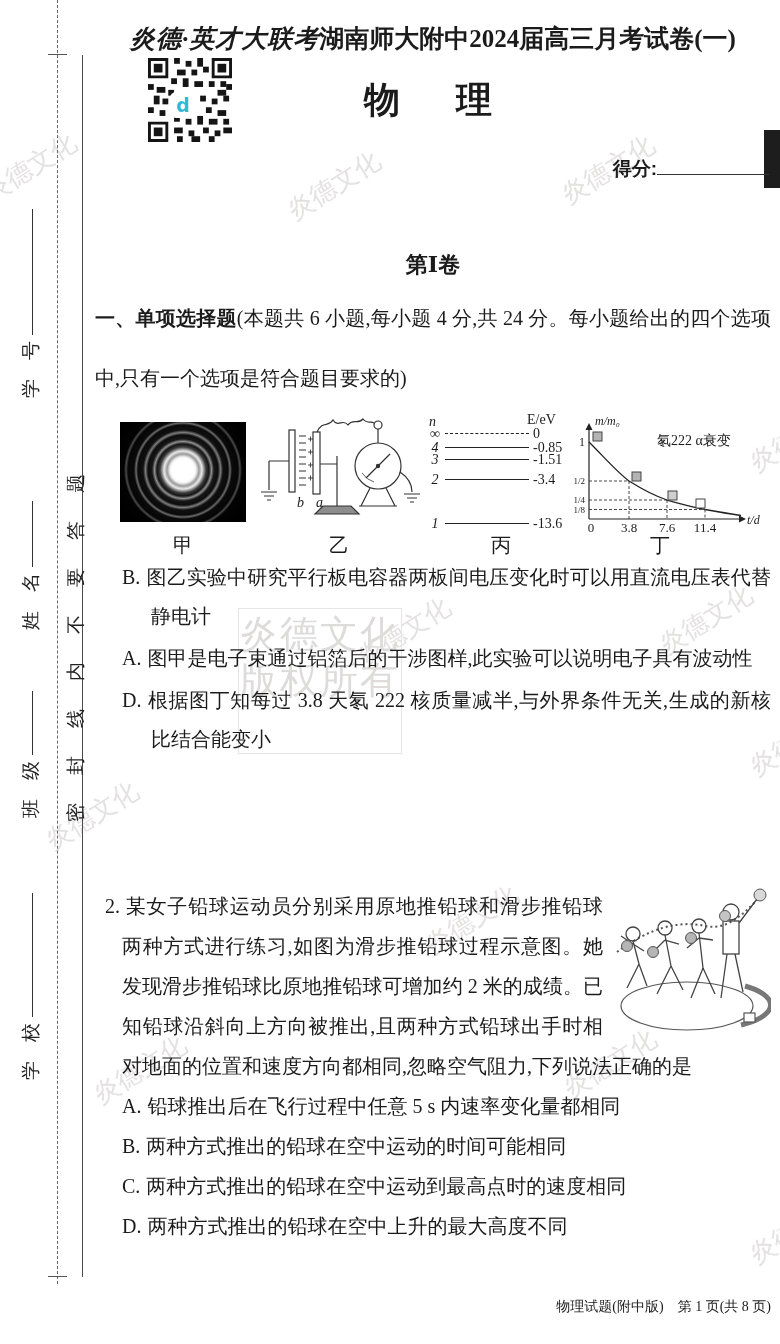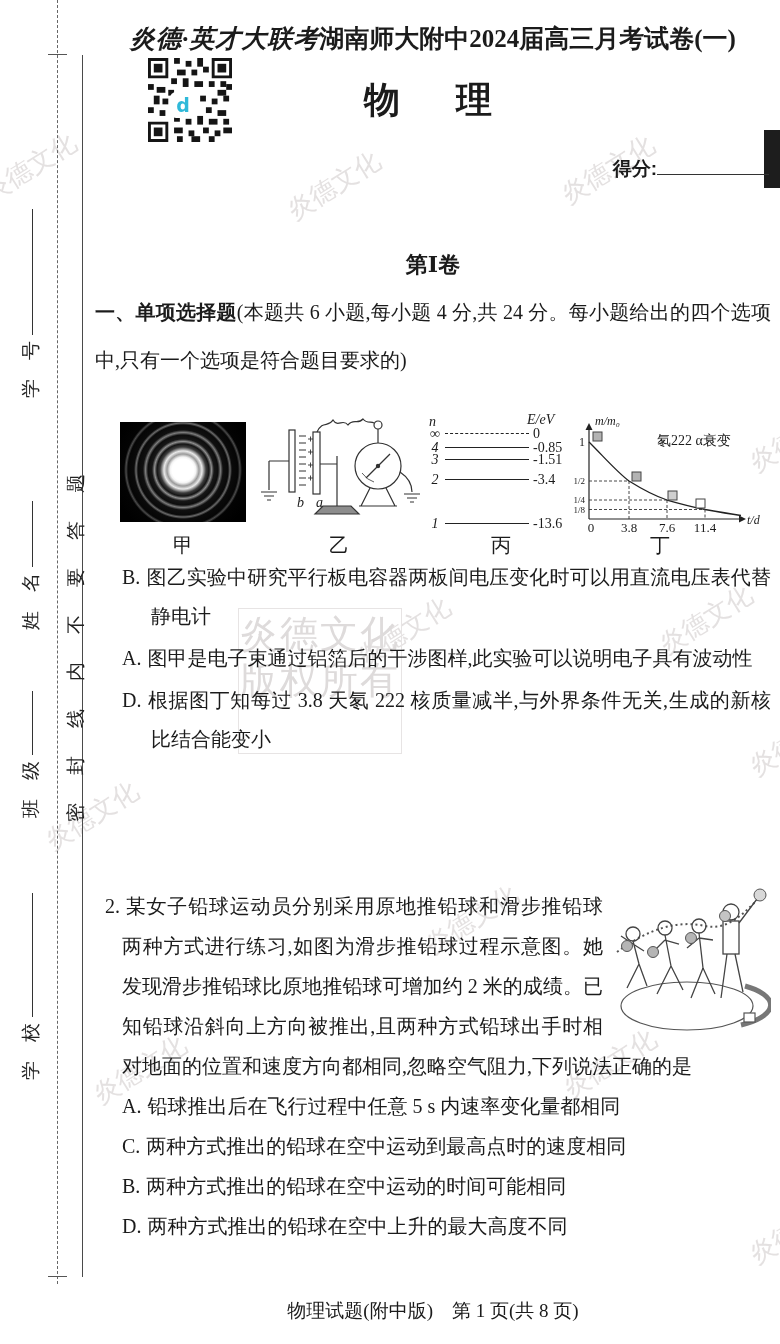--- a/index.html
+++ b/index.html
@@ -30,49 +30,49 @@
   .exam-title .brush{font-style:italic;letter-spacing:1px;}
   .subject{position:absolute;top:76px;left:0;width:100%;text-align:center;
            font-size:36px;font-weight:bold;letter-spacing:10px;}
   .score{position:absolute;top:156px;right:2px;font-size:20px;text-align:center;}
   .score b{font-family:"Liberation Sans","DejaVu Sans",sans-serif;font-size:19px;}
   .scoreline{display:inline-block;width:112px;border-bottom:1px solid #333;height:16px;}
   .intro{position:absolute;top:194px;left:0;width:676px;line-height:42px;
          text-indent:2em;text-align:justify;}
   .vol{position:absolute;top:250px;left:0;width:100%;text-align:center;
        font-size:22px;font-weight:bold;}
-  .sechead{position:absolute;top:288px;left:0;width:676px;line-height:48px;text-align:justify;}
+  .sechead{position:absolute;top:288px;left:0;width:676px;line-height:60px;text-align:justify;}
   .sechead b{font-family:"Liberation Sans","DejaVu Sans",sans-serif;font-size:20px;}
   .qstem{position:absolute;left:0;width:676px;padding-left:10px;box-sizing:border-box;}
   .opts{position:absolute;left:0;width:676px;}
   .opt{line-height:39px;margin-bottom:3px;padding-left:56px;text-indent:-29px;text-align:justify;}
   .okey{margin-right:6px;}
   
   .figrow{position:absolute;top:414px;left:0;width:676px;height:146px;}
   .fig-jia{position:absolute;left:25px;top:8px;width:126px;height:100px;background:#000;
            background-image:radial-gradient(circle at 50% 48%,
              #ffffff 0 11px,#f3f3f3 13px,#9a9a9a 16px,#e9e9e9 19px,#3c3c3c 23px,
              #141414 26px,#8d8d8d 28.5px,#171717 31px,#0d0d0d 35px,#7b7b7b 37.5px,
              #101010 40px,#0a0a0a 45px,#6a6a6a 47px,#0a0a0a 49px,#060606 55px,
              #4a4a4a 57px,#030303 59px,#000 72px);}
   .figcap{position:absolute;top:118px;text-align:center;font-size:20px;}
   .fig-bing{position:absolute;left:332px;top:6px;width:148px;height:112px;font-size:14px;}
   .lvl-n{position:absolute;left:0;width:16px;text-align:center;font-style:italic;}
   .lvl-line{position:absolute;left:18px;width:84px;border-top:1.5px solid #222;}
   .lvl-line.dash{border-top-style:dashed;}
   .lvl-e{position:absolute;left:106px;white-space:nowrap;}
   .hdr-n{position:absolute;left:2px;top:-6px;font-style:italic;}
-  .hdr-e{position:absolute;left:100px;top:-8px;font-style:italic;}
+  .hdr-e{position:absolute;left:100px;top:-8px;}
   svg text{font-family:"Liberation Serif","DejaVu Serif",serif;fill:#1b1b1b;}
   
   .q2{position:absolute;top:886px;left:0;width:676px;line-height:40px;text-align:justify;}
   .q2fig{float:right;width:158px;height:152px;margin-left:10px;margin-bottom:2px;}
   .q2stem{padding-left:27px;text-indent:-17px;}
   .q2 .opt{line-height:40px;margin-bottom:0;}
-  .footer{position:absolute;top:1298px;left:0;width:100%;text-align:center;font-size:19px;}
+  .footer{position:absolute;top:1298px;left:0;width:100%;text-align:right;font-size:14px;}
   
   .qr{position:absolute;left:148px;top:58px;width:84px;height:84px;}
   .qr-logo{position:absolute;left:22px;top:34px;width:26px;height:26px;background:#fff;
            border-radius:6px;text-align:center;line-height:26px;
            font-family:"DejaVu Sans","Liberation Sans",sans-serif;
            font-weight:bold;font-size:19px;}
 </style>
 </head>
 <body>
 
@@ -306,20 +306,20 @@
         <g stroke="#555" stroke-width="1">
           <circle cx="14" cy="60" r="5.5" fill="#b5b5b5"></circle>
           <circle cx="40" cy="66" r="5.5" fill="#b5b5b5"></circle>
           <circle cx="78" cy="52" r="5.5" fill="#b5b5b5"></circle>
           <circle cx="112" cy="30" r="5.5" fill="#c4c4c4"></circle>
           <circle cx="147" cy="9" r="6" fill="#d8d8d8"></circle>
         </g>
       </svg>
       <span class="q2stem" style="display:block"><span>2.</span> <span>某女子铅球运动员分别采用原地推铅球和滑步推铅球两种方式进行练习,如图为滑步推铅球过程示意图。她发现滑步推铅球比原地推铅球可增加约 2 米的成绩。已知铅球沿斜向上方向被推出,且两种方式铅球出手时相对地面的位置和速度方向都相同,忽略空气阻力,下列说法正确的是</span></span>
       <div class="opt"><span class="okey">A.</span><span>铅球推出后在飞行过程中任意 5 s 内速率变化量都相同</span></div>
+      <div class="opt"><span class="okey">B.</span><span>两种方式推出的铅球在空中运动的时间可能相同</span></div>
       <div class="opt"><span class="okey">C.</span><span>两种方式推出的铅球在空中运动到最高点时的速度相同</span></div>
-      <div class="opt"><span class="okey">B.</span><span>两种方式推出的铅球在空中运动的时间可能相同</span></div>
       <div class="opt"><span class="okey">D.</span><span>两种方式推出的铅球在空中上升的最大高度不同</span></div>
     </div>
 
     <div class="footer">物理试题(附中版)　第 1 页(共 8 页)</div>
   </div>
 </div>
 
 </body></html>

